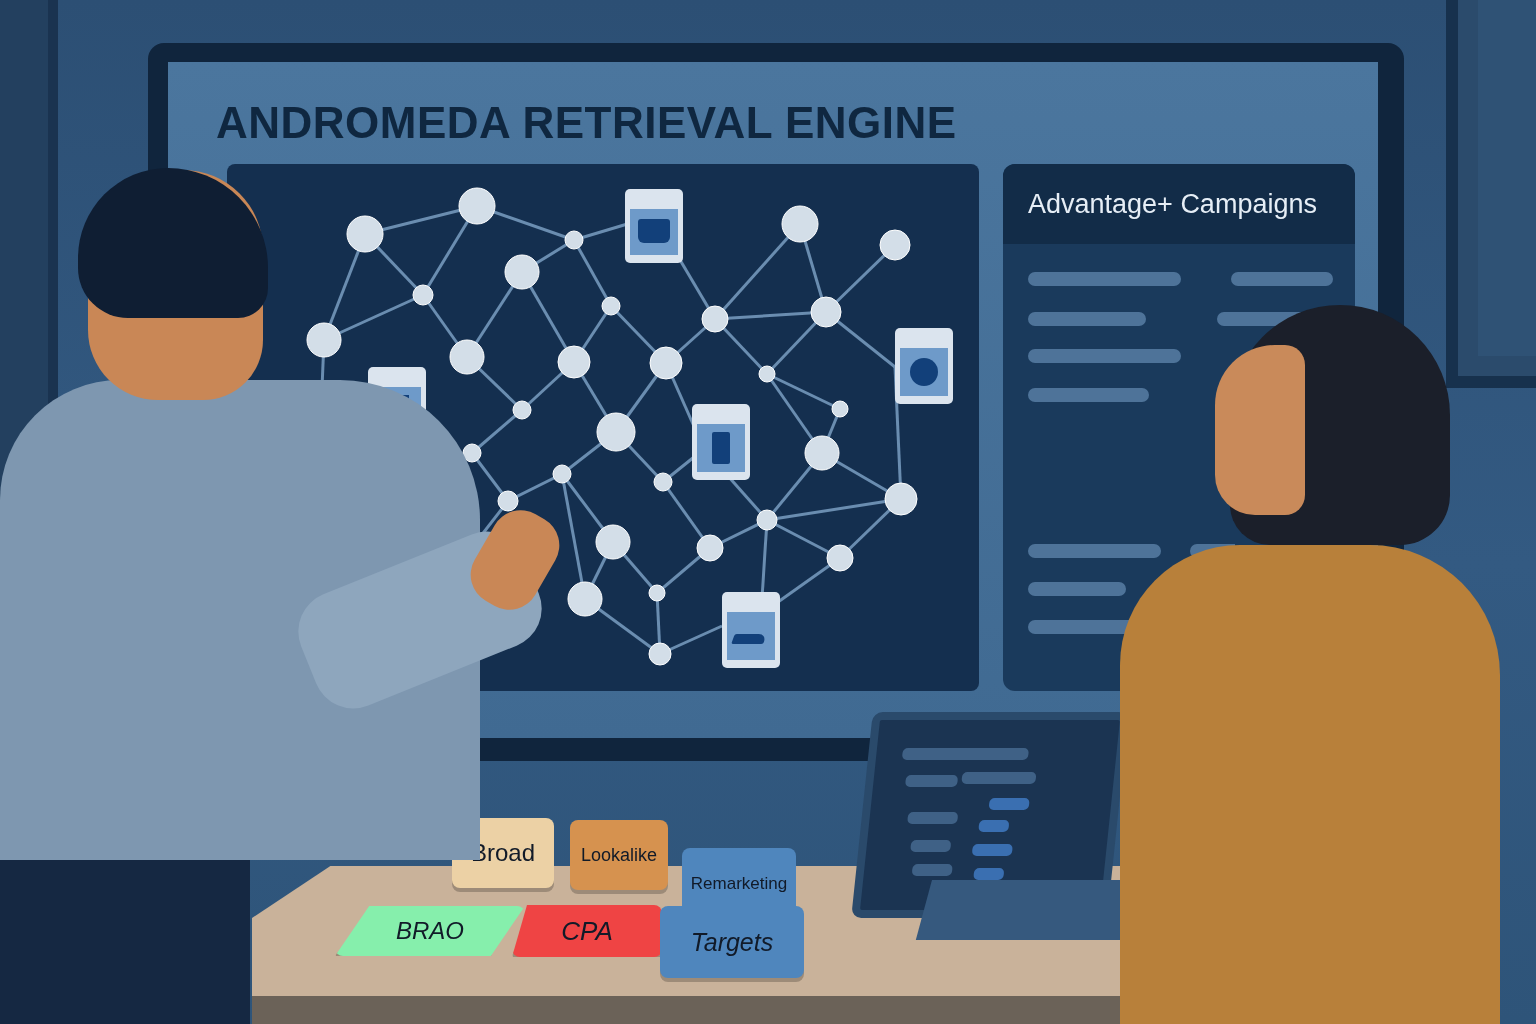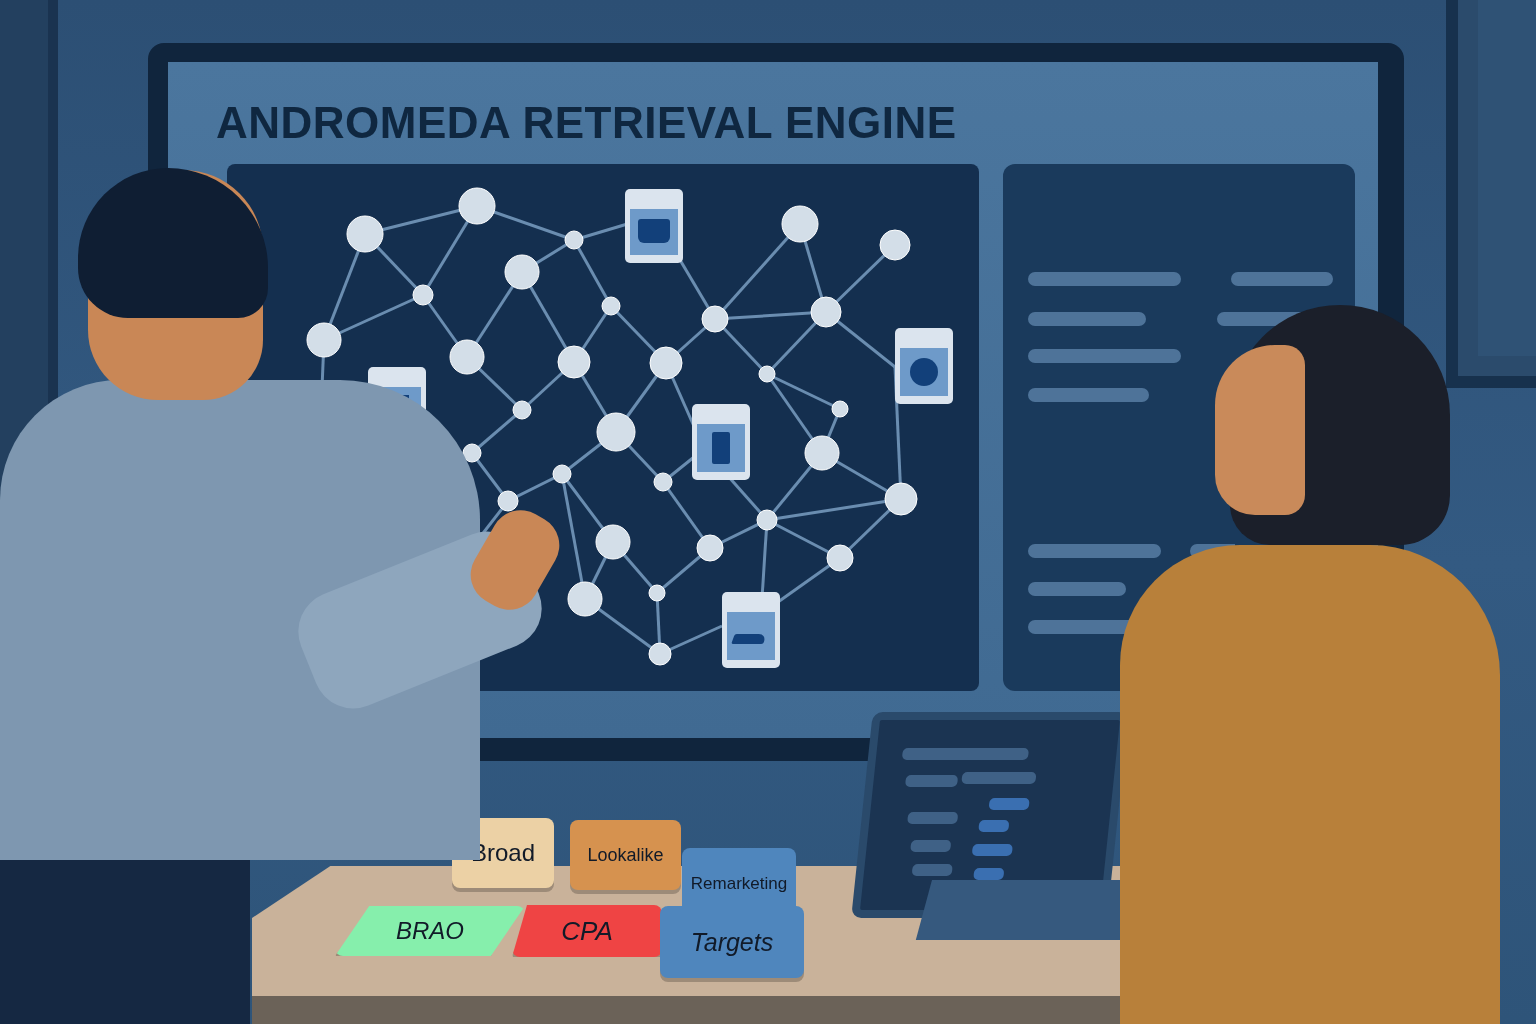--- a/index.html
+++ b/index.html
@@ -182,39 +182,40 @@
     </div>
   </div>
   <div class="abs" style="left:495px;top:428px;width:58px;height:76px;background:#dbe4ee;border-radius:5px;">
     <div style="position:absolute;left:5px;top:20px;width:48px;height:48px;background:#6e9ac9;">
       <div style="position:absolute;left:6px;top:22px;width:32px;height:10px;background:#12407a;border-radius:2px 8px 2px 2px;transform:skewX(-20deg);"></div>
     </div>
   </div>
 </div>
 
 <div class="abs side-panel">
+  <div class="side-header" style="top:0;height:80px;">Advantage+ Campaigns</div>
   <div class="bar" style="left:25px;top:108px;width:153px;"></div>
   <div class="bar" style="left:228px;top:108px;width:102px;"></div>
   <div class="bar" style="left:25px;top:148px;width:118px;"></div>
   <div class="bar" style="left:214px;top:148px;width:100px;"></div>
   <div class="bar" style="left:25px;top:185px;width:153px;"></div>
   <div class="bar" style="left:25px;top:224px;width:121px;"></div>
   <div class="bar" style="left:25px;top:380px;width:133px;"></div>
   <div class="bar sq" style="left:187px;top:380px;width:45px;"></div>
   <div class="bar" style="left:25px;top:418px;width:98px;"></div>
   <div class="bar sq" style="left:179px;top:418px;width:43px;"></div>
   <div class="bar" style="left:25px;top:456px;width:125px;"></div>
   <div class="bar sq" style="left:187px;top:456px;width:38px;"></div>
 </div>
 
 <div class="abs table-top"></div>
 <div class="abs table-edge"></div>
 
 <div class="tile" style="left:452px;top:818px;width:102px;height:70px;background:#ecd1a5;font-size:24px;font-style:normal;">Broad</div>
-<div class="tile" style="left:570px;top:820px;width:111px;height:70px;background:#d6924f;font-size:18px;font-style:normal;">Lookalike</div>
+<div class="tile" style="left:570px;top:820px;width:98px;height:70px;background:#d6924f;font-size:18px;font-style:normal;">Lookalike</div>
 <div class="tile" style="left:682px;top:820px;width:114px;height:72px;background:#4f86bd;font-size:17px;font-style:normal;margin-top:28px;">Remarketing</div>
 <div class="tile" style="left:335px;top:906px;width:190px;height:50px;background:#86efac;font-size:24px;clip-path:polygon(18% 0,100% 0,82% 100%,0 100%);">BRAO</div>
 <div class="tile" style="left:512px;top:905px;width:150px;height:52px;background:#ef4444;font-size:26px;clip-path:polygon(10% 0,100% 0,100% 100%,0 100%);">CPA</div>
 <div class="tile" style="left:660px;top:906px;width:144px;height:72px;background:#4f86bd;font-size:25px;">Targets</div>
 
 <div class="abs laptop-screen">
   <div class="lbar" style="left:26px;top:28px;width:126px;"></div>
   <div class="lbar" style="left:32px;top:55px;width:52px;"></div>
   <div class="lbar" style="left:88px;top:52px;width:74px;"></div>
   <div class="lbar hl" style="left:118px;top:78px;width:40px;"></div>

